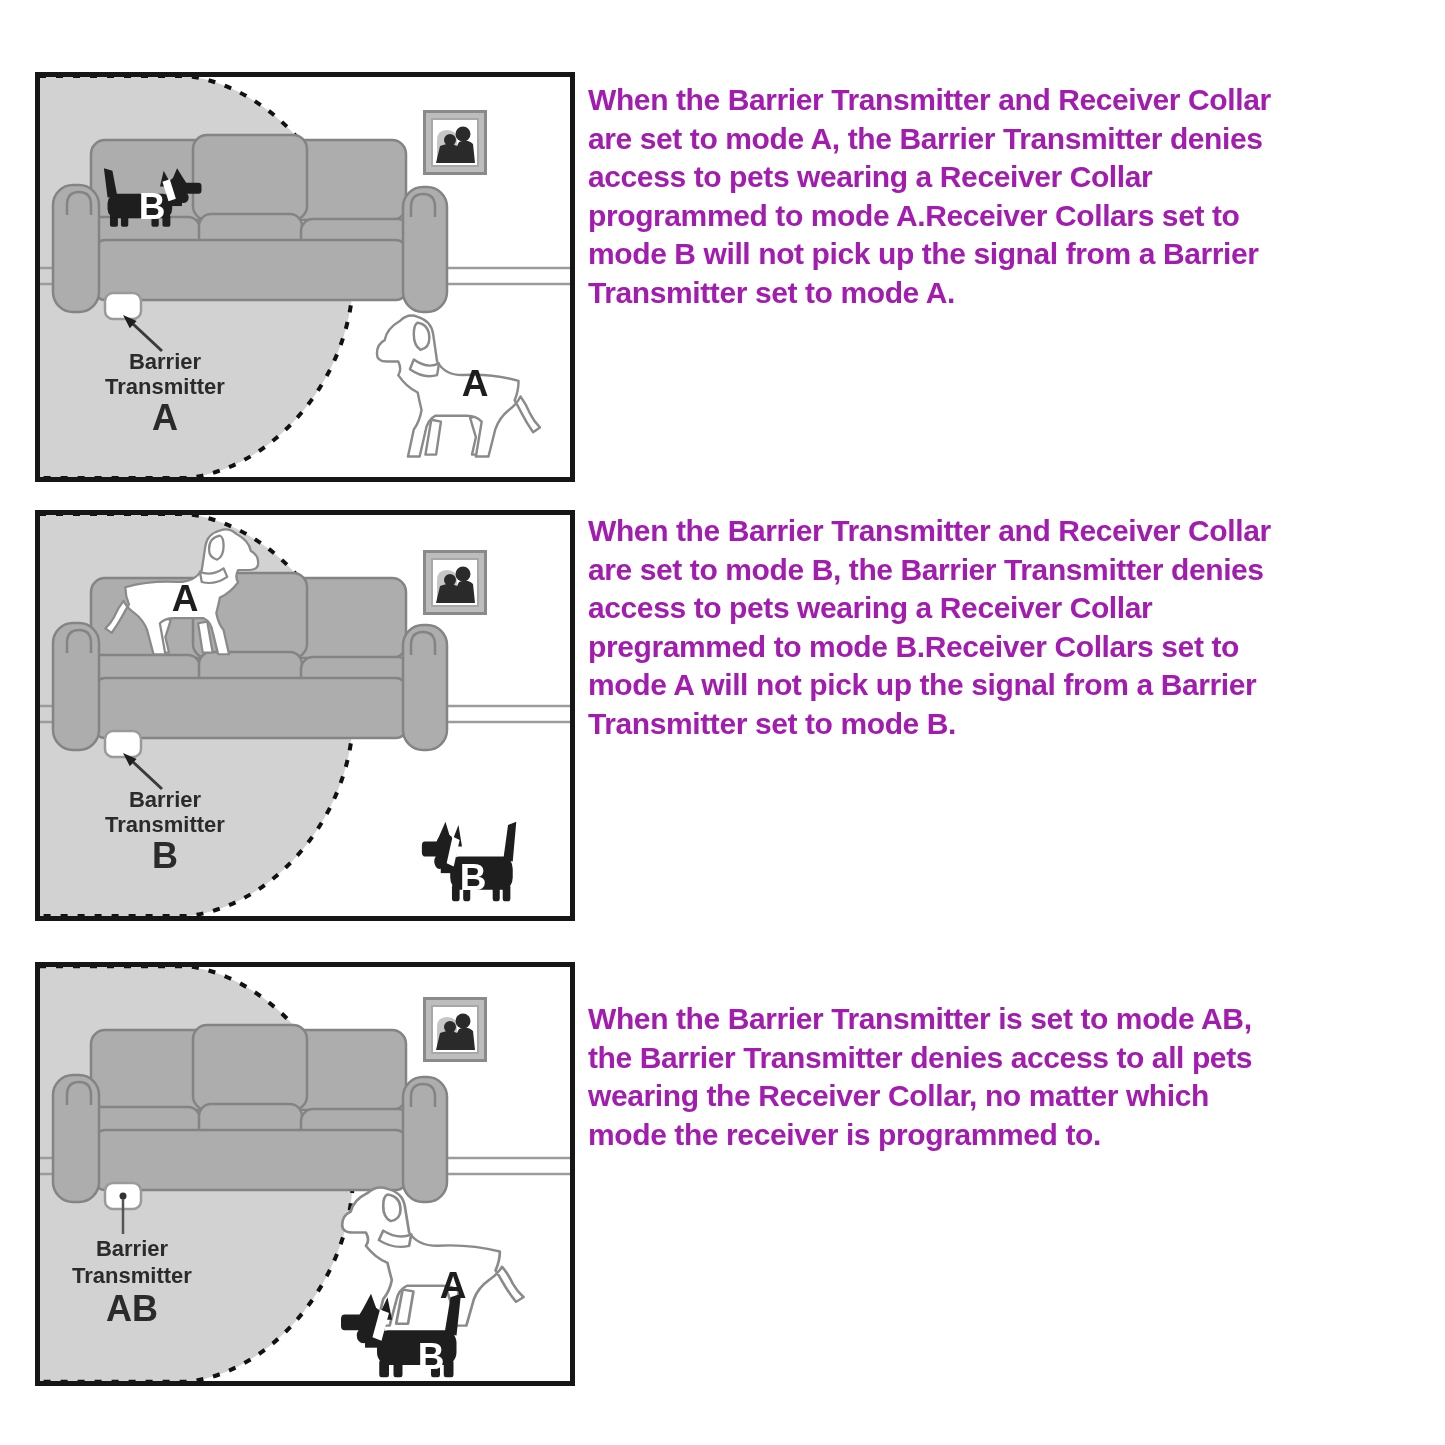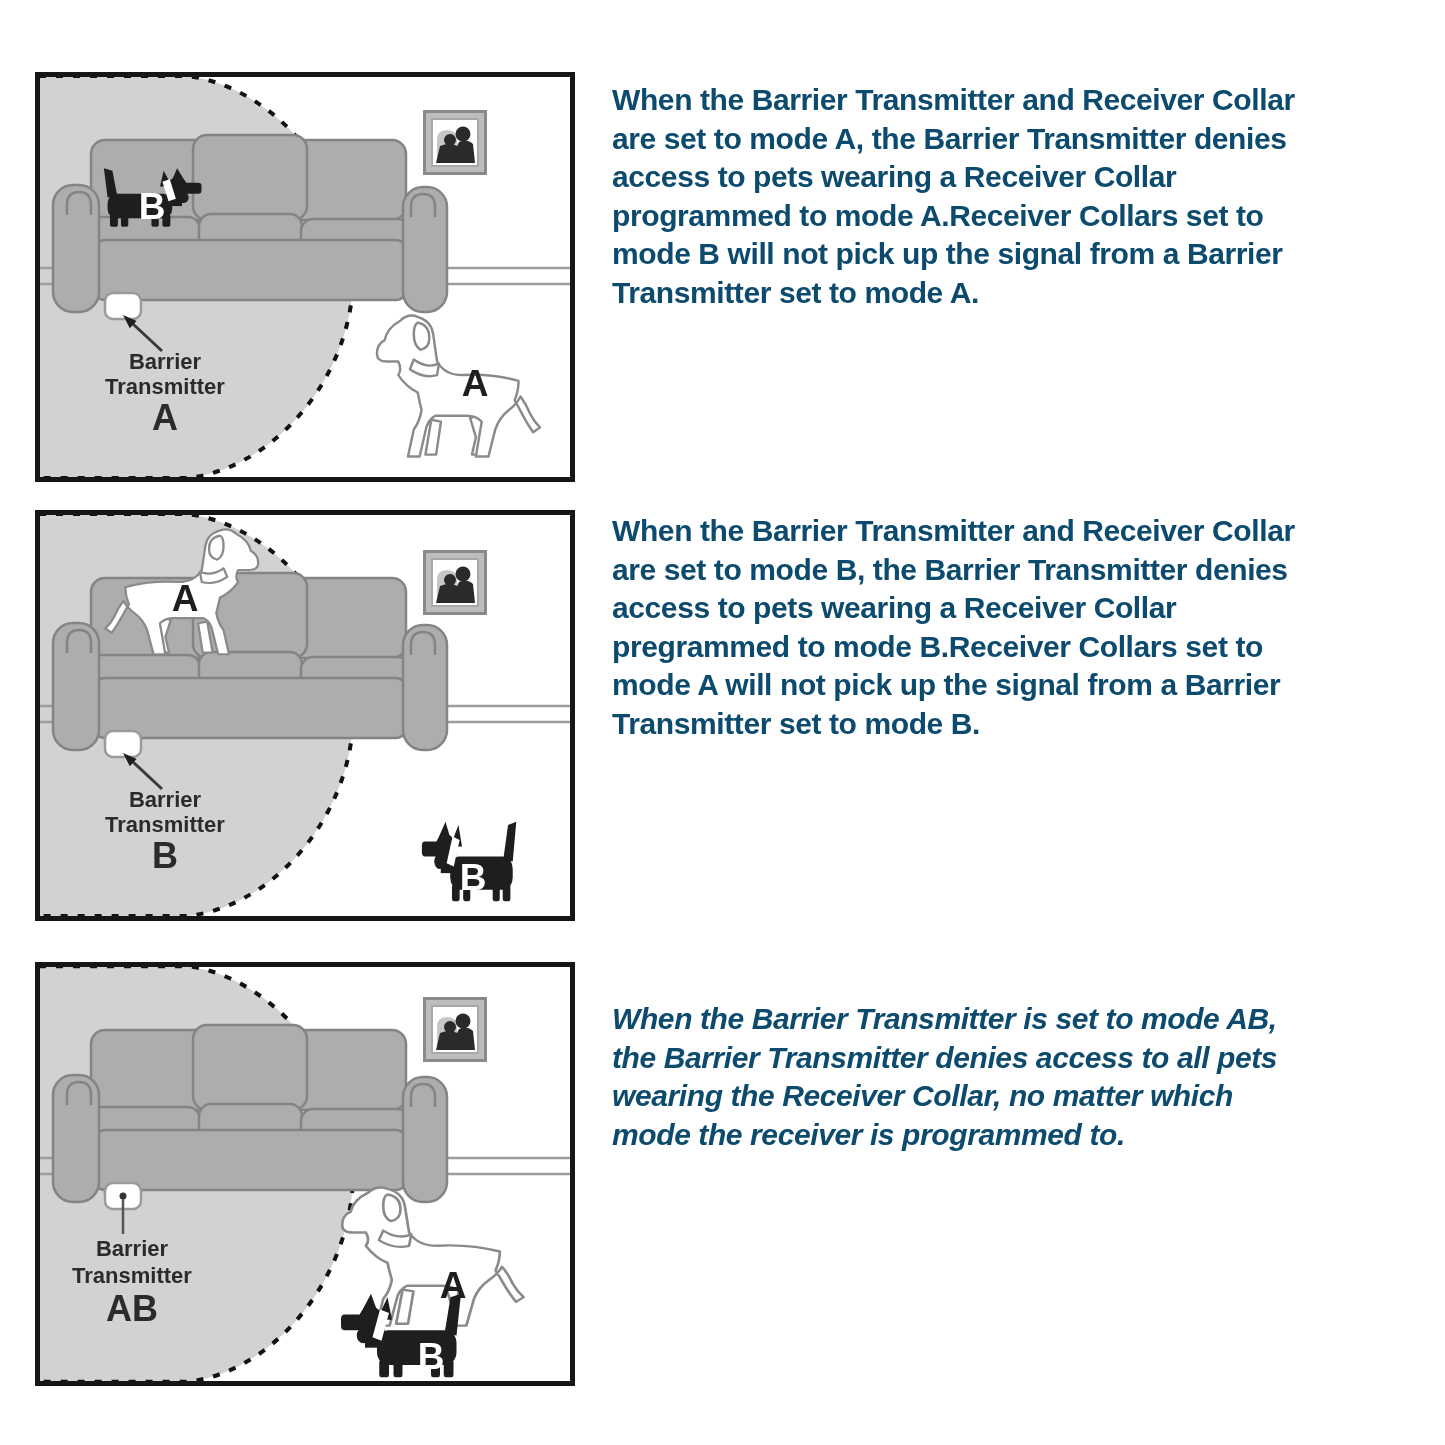--- a/index.html
+++ b/index.html
@@ -2,26 +2,26 @@
 <html style="--zone: #d2d2d2; --couch: #adadad; --couch_stroke: #848484; --wall_line: #9c9c9c; --black_dog: #1e1e1e; --dog_outline: #8a8a8a; --border: #161616; --ink: #111111; --text: #1a1a1a;"><head>
 <meta charset="utf-8">
 <style>
   html,body{margin:0;padding:0;background:#ffffff;}
   .canvas{position:relative;width:1445px;height:1445px;background:#fff;overflow:hidden;
           font-family:"Liberation Sans",sans-serif;}
   .panel{position:absolute;left:35px;}
   #panel-a{top:72px;}
   #panel-b{top:510px;}
   #panel-ab{top:962px;}
-  .caption{position:absolute;left:612px;width:810px;
+  .caption{position:absolute;left:588px;width:810px;
            font:bold 30px/38.5px "Liberation Sans",sans-serif;
-           letter-spacing:-0.4px;color:#0c4a6e;white-space:pre-line;}
+           letter-spacing:-0.4px;color:#a21caf;white-space:pre-line;}
   #caption-a{top:81px;}
   #caption-b{top:512px;}
-  #caption-ab{top:1000px;font-style:italic;}
+  #caption-ab{top:1000px;}
 
   
   .zone-fill{fill:var(--zone,#d2d2d2);}
   .zone-dash{fill:none;stroke:var(--ink,#111);stroke-width:4;stroke-dasharray:7 10;}
   .couch-part{fill:var(--couch,#acacac);stroke:var(--couch_stroke,#858585);stroke-width:2.5;}
   .arch{fill:none;stroke:var(--couch_stroke,#858585);stroke-width:2.5;}
   .wline{stroke:var(--wall_line,#9c9c9c);stroke-width:2.5;}
   .bd{fill:var(--black_dog,#1e1e1e);}
   .w{fill:#ffffff;stroke:var(--dog_outline,#8a8a8a);stroke-width:2.5;stroke-linejoin:round;}
   .pframe-outer{fill:#bdbdbd;stroke:#8a8a8a;stroke-width:3;}

